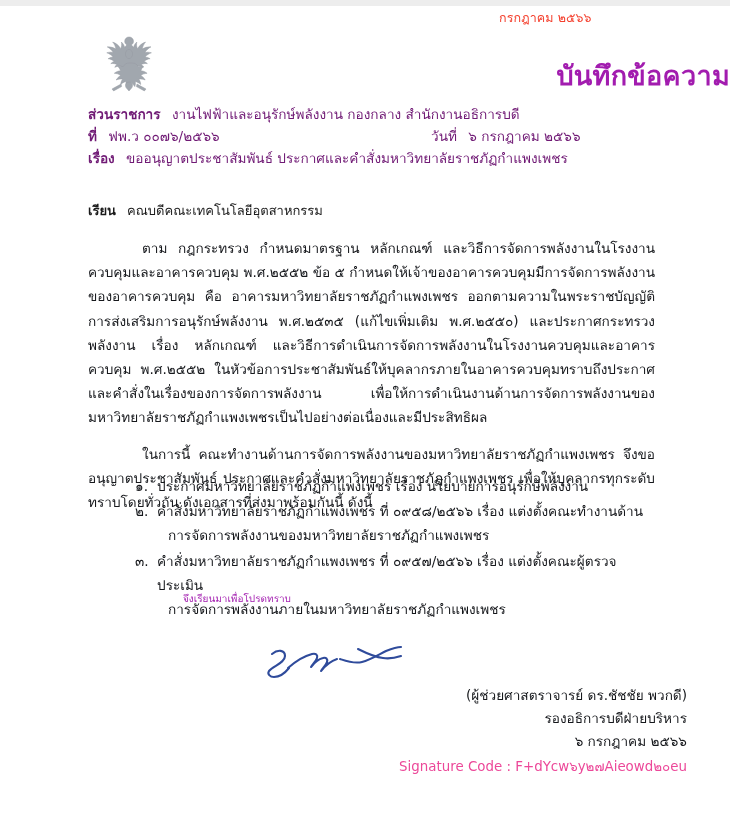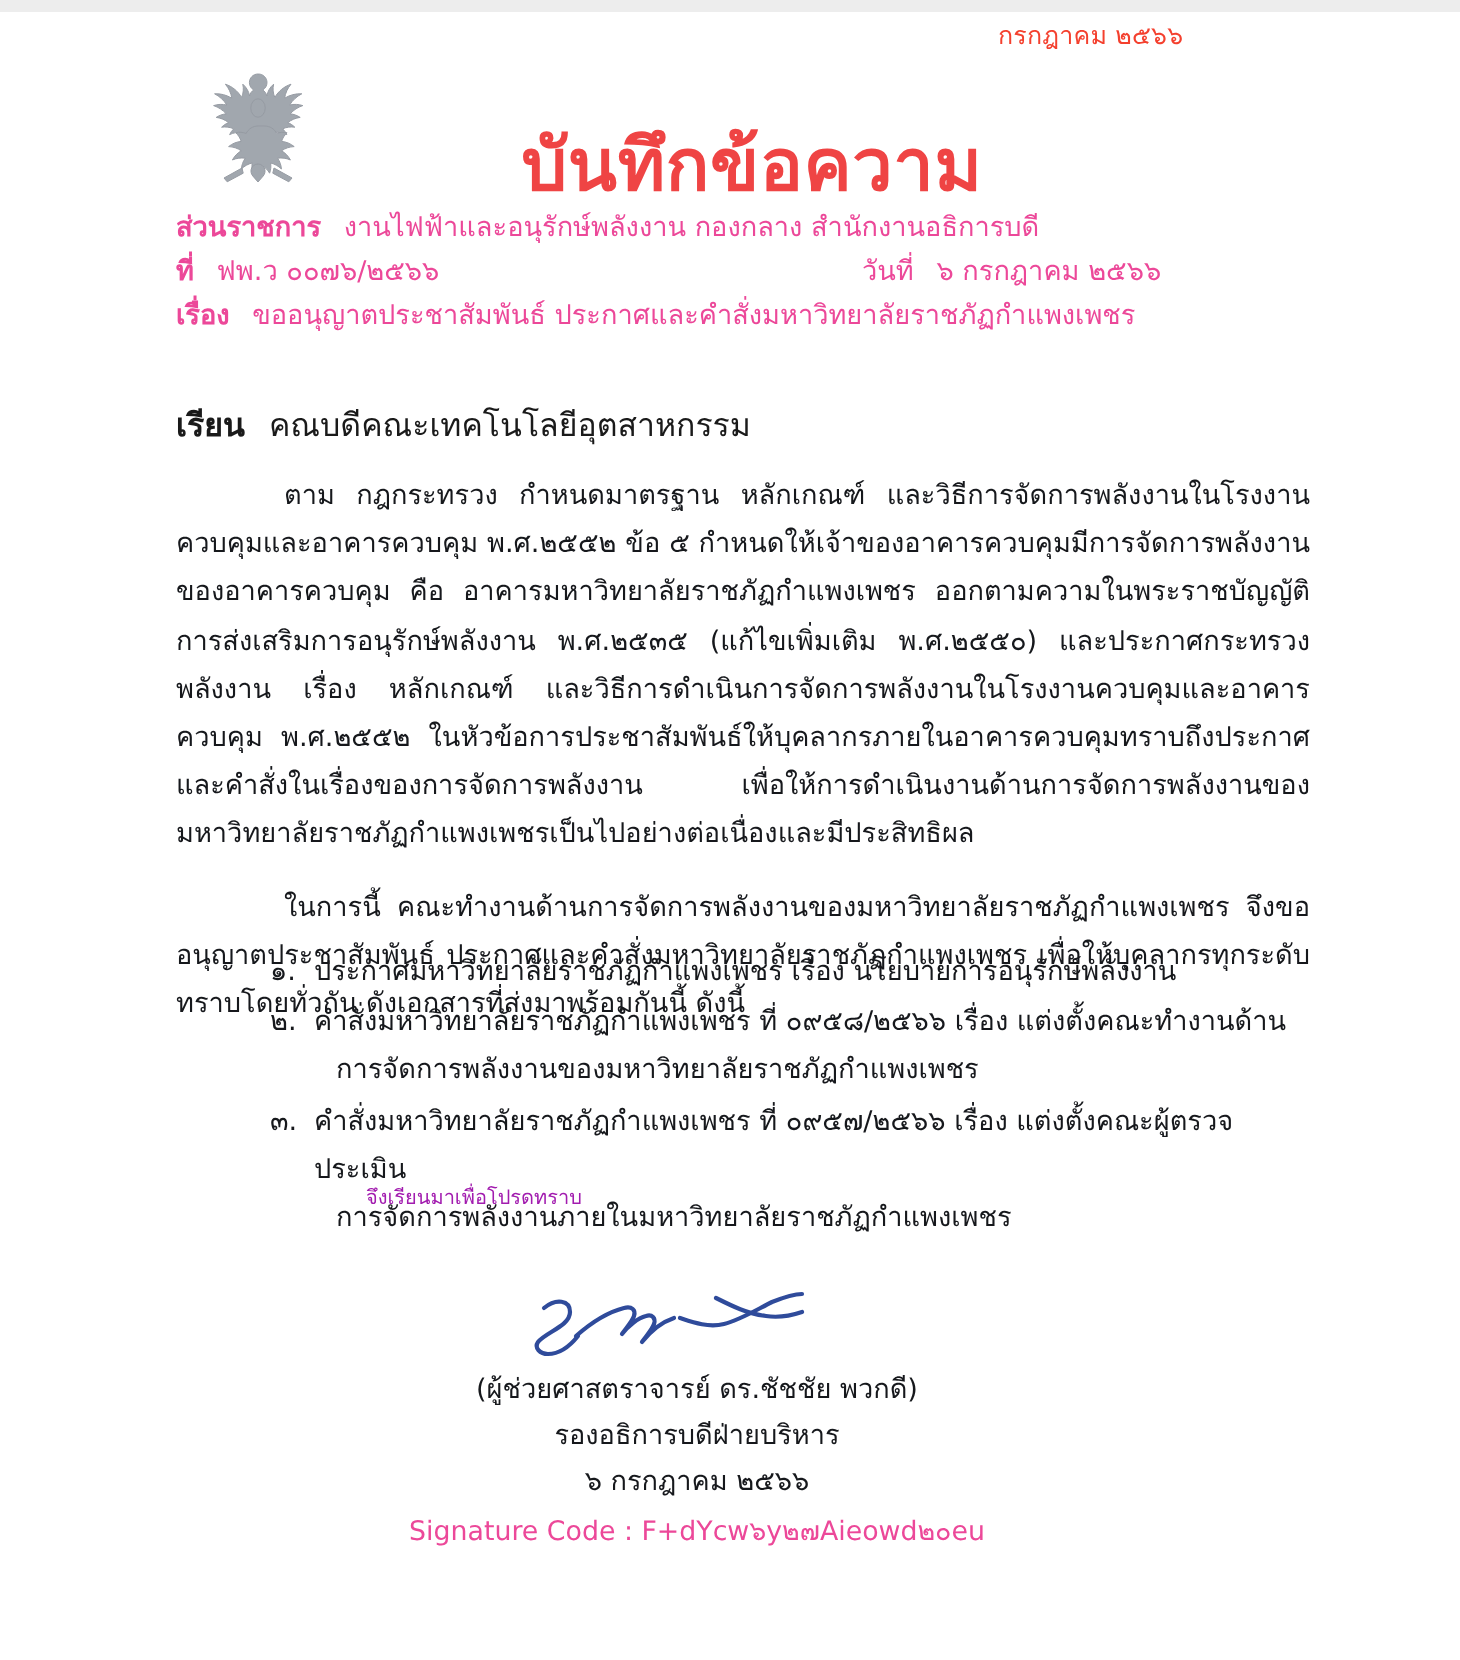--- a/index.html
+++ b/index.html
@@ -65,38 +65,38 @@
     top: 2px;
     width: 66px;
     height: 68px;
     opacity: 0.92;
   }
   .doc-title {
     position: absolute;
     left: 0;
     top: 24px;
     width: 730px;
-    text-align: center;
-    font-size: 36px;
+    text-align: right;
+    font-size: 27px;
     font-weight: bold;
-    color: #ef4444;
+    color: #a21caf;
     letter-spacing: 0.3px;
     padding-left: 22px;
     box-sizing: border-box;
   }
 
   
   .fields {
     position: absolute;
     left: 88px;
     top: 103px;
     width: 570px;
     font-size: 13.6px;
     line-height: 22px;
-    color: #ec4899;
+    color: #701a75;
   }
   .field-row {
     position: relative;
     white-space: nowrap;
     height: 22px;
   }
   .f-label {
     font-weight: bold;
     display: inline-block;
   }
@@ -111,21 +111,21 @@
     white-space: nowrap;
     margin-left: 33px;
   }
   .row-date .f-label { font-weight: normal; }
 
   
   .salutation {
     position: absolute;
     left: 88px;
     top: 200px;
-    font-size: 16px;
+    font-size: 13px;
     white-space: nowrap;
   }
   .salutation .f-label { font-weight: bold; }
   .salutation .f-value { padding-left: 7px; }
 
   
   .body-block {
     position: absolute;
     left: 88px;
     top: 236px;
@@ -175,21 +175,21 @@
     color: #a21caf;
     margin-left: 48px;
   }
 
   
   .signature {
     position: absolute;
     left: 0;
     top: 644px;
     width: 687px;
-    text-align: center;
+    text-align: right;
     padding-left: 10px;
     box-sizing: border-box;
   }
   .sig-mark {
     height: 40px;
     position: relative;
   }
   .sig-mark svg {
     position: absolute;
     left: 50%;

